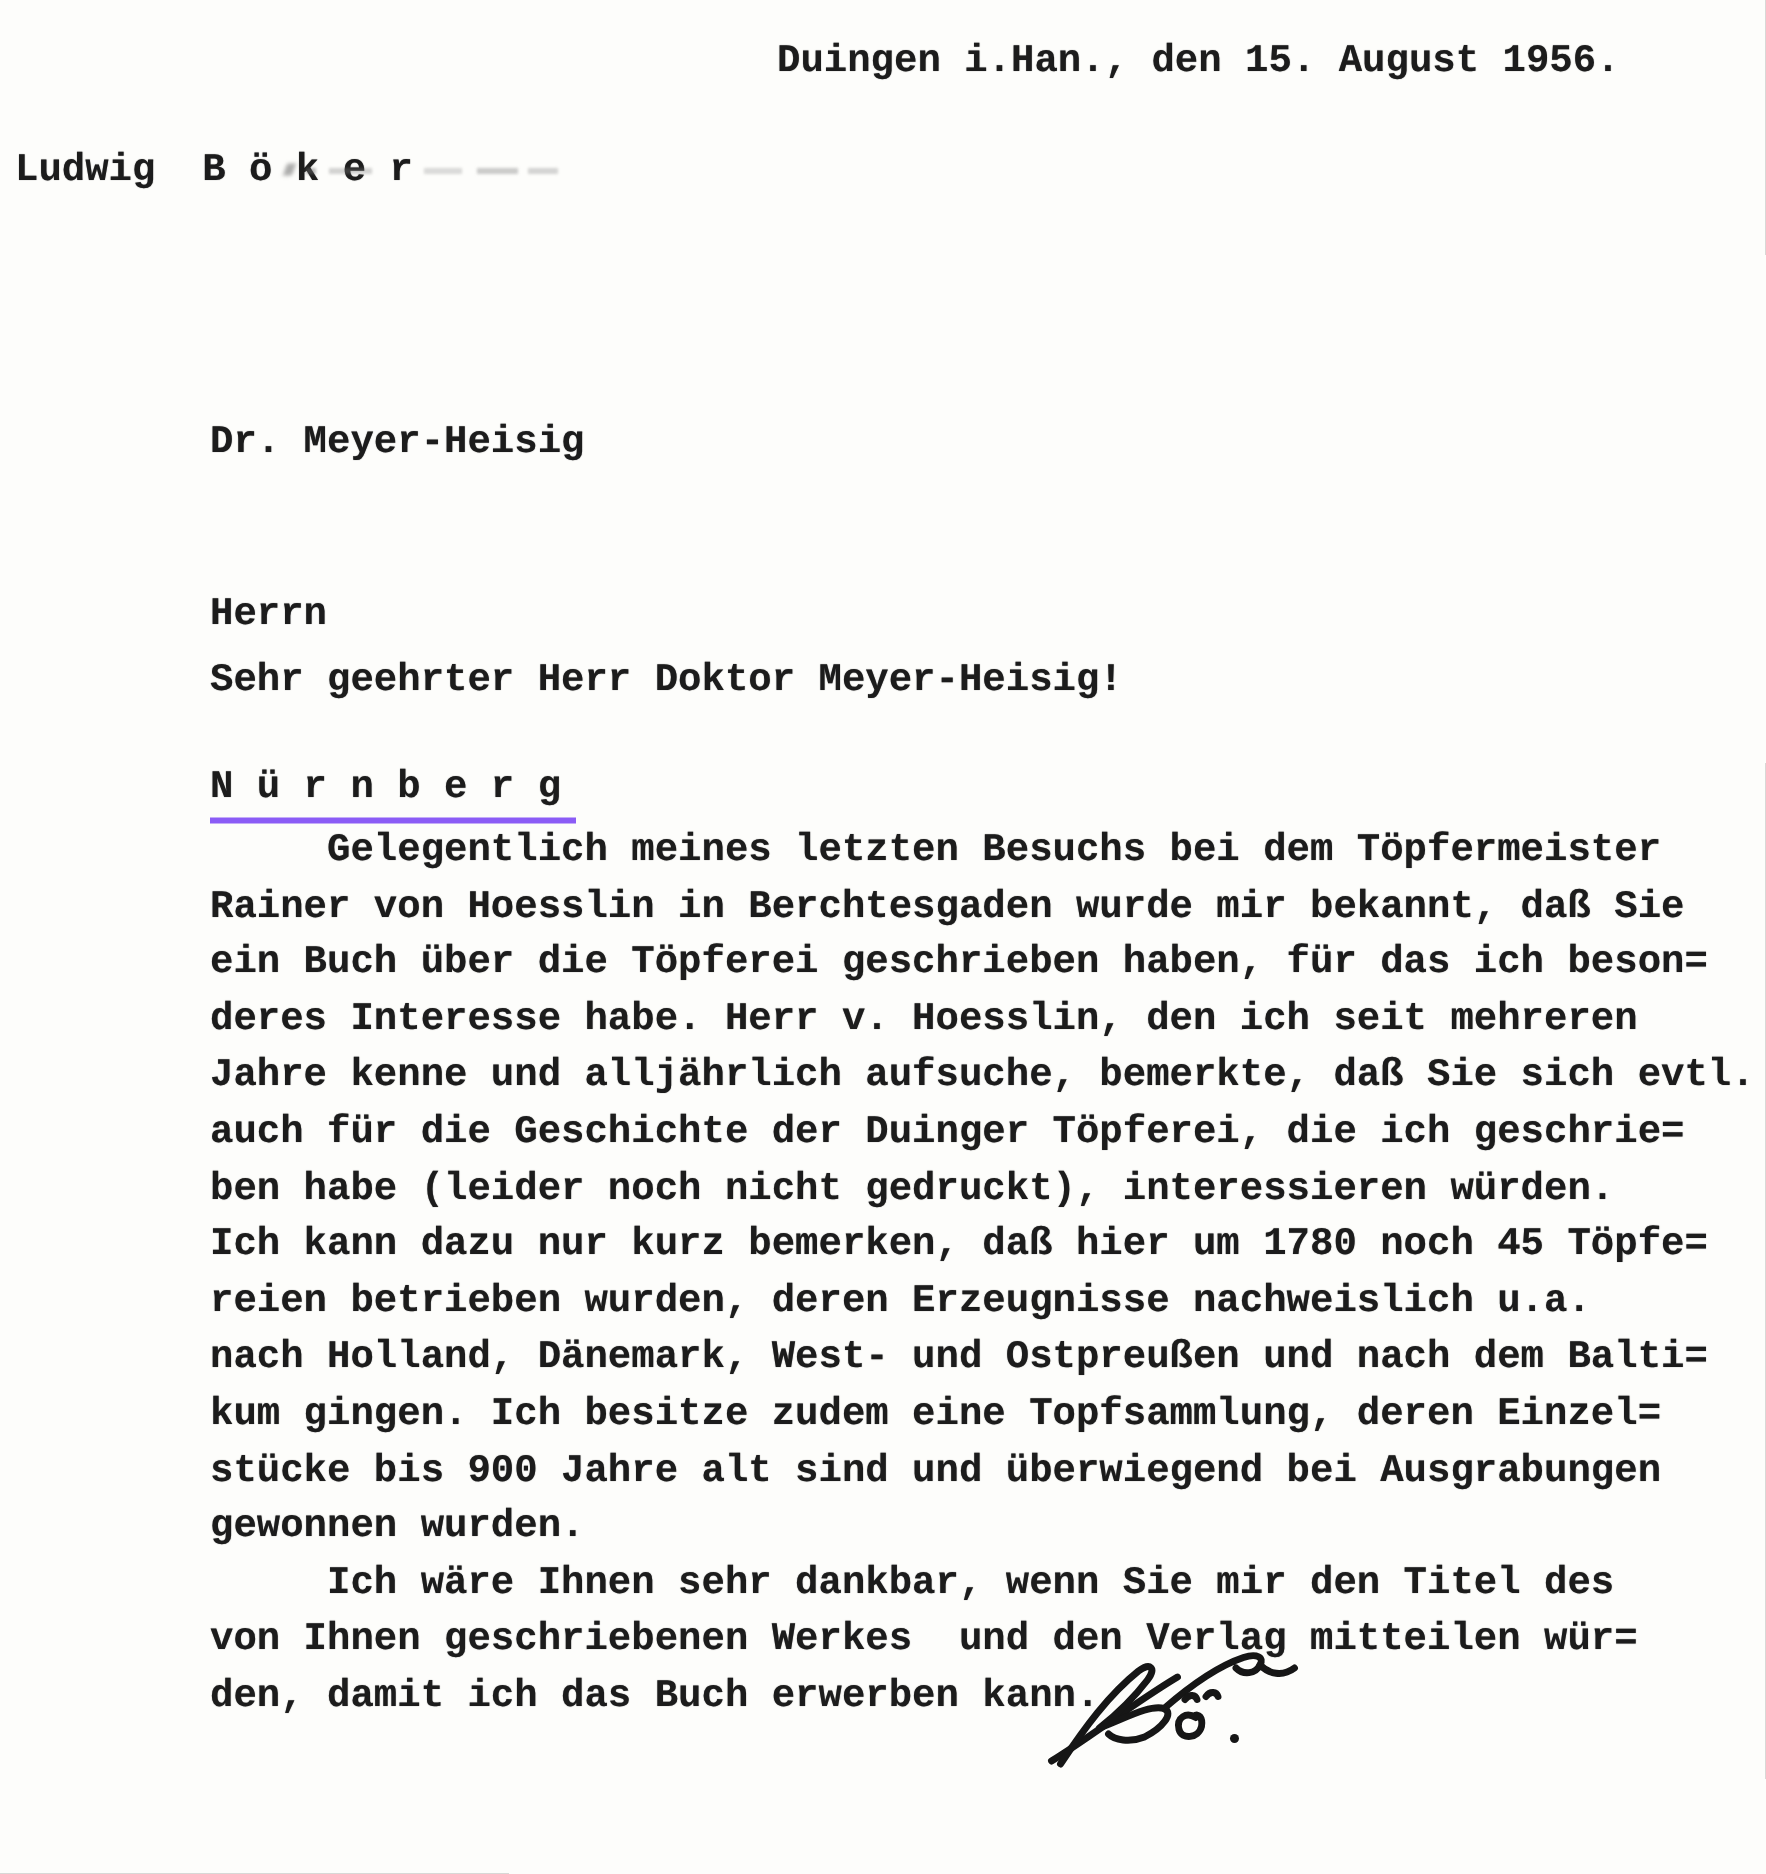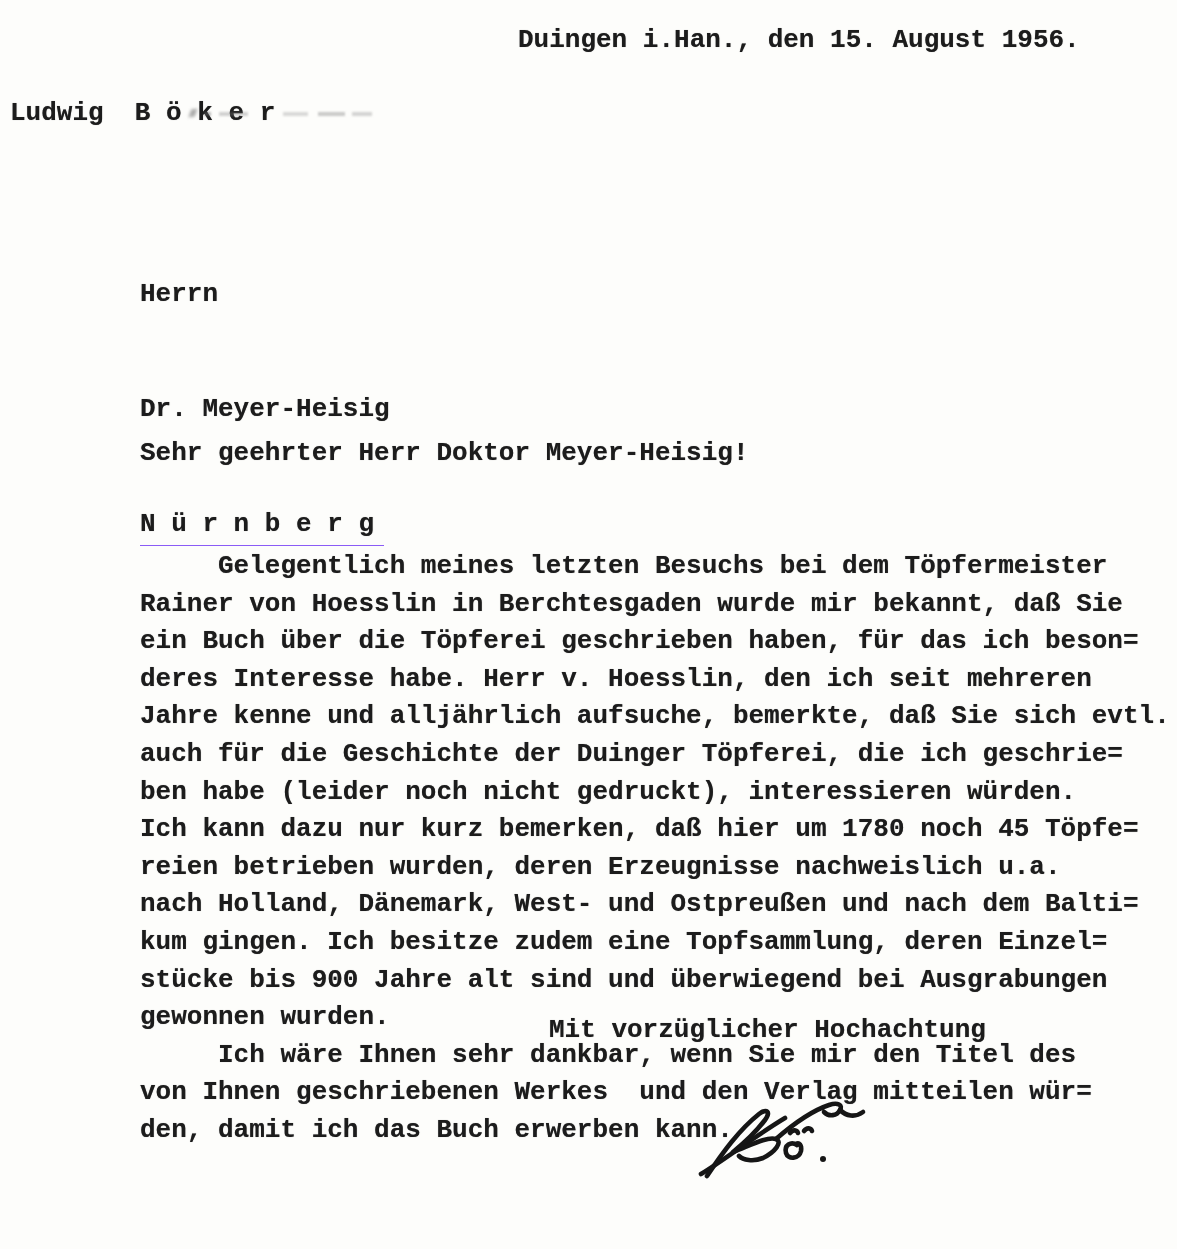--- a/index.html
+++ b/index.html
@@ -13,21 +13,21 @@
     color:#1c1c1c;
     overflow:hidden;
     text-shadow:0 0 0.7px rgba(25,25,25,0.6);
   }
   .t{position:absolute;white-space:pre;font-size:26px;line-height:37.6px;}
   .sender{left:10px;top:18px;line-height:38px;}
   .dateline{left:518px;top:22px;}
   .recipient{left:140px;top:198px;line-height:38.4px;}
   .city-line .city{
     display:inline-block;
-    border-bottom:1px solid #8b5cf6;
+    border-bottom:4px solid #8b5cf6;
     padding:0 10px 1px 0;
   }
   .bodyblock{left:140px;top:360px;width:1040px;}
   .closing{left:549px;top:1012px;}
   .smudge{
     position:absolute;left:204px;top:112px;width:168px;height:4px;
     background:linear-gradient(90deg,
       rgba(110,110,110,.45) 0 4%, transparent 4% 9%,
       rgba(130,130,130,.35) 9% 26%, transparent 26% 47%,
       rgba(135,135,135,.30) 47% 62%, transparent 62% 68%,
@@ -51,31 +51,30 @@
 
   <div class="t sender">
     <div>Ludwig  B ö k e r</div>
   </div>
 
   <div class="smudge"></div>
 
   <div class="t dateline">Duingen i.Han., den 15. August 1956.</div>
 
   <div class="t recipient">
+    <div>Dr. Meyer-Heisig</div>
     <div>Herrn</div>
-    <div>Dr. Meyer-Heisig</div>
     <div class="city-line"><span class="city">N ü r n b e r g</span></div>
   </div>
 
   <div class="t bodyblock">
     <div>Sehr geehrter Herr Doktor Meyer-Heisig!</div>
     <div><div>     Gelegentlich meines letzten Besuchs bei dem Töpfermeister</div><div>Rainer von Hoesslin in Berchtesgaden wurde mir bekannt, daß Sie</div><div>ein Buch über die Töpferei geschrieben haben, für das ich beson=</div><div>deres Interesse habe. Herr v. Hoesslin, den ich seit mehreren</div><div>Jahre kenne und alljährlich aufsuche, bemerkte, daß Sie sich evtl.</div><div>auch für die Geschichte der Duinger Töpferei, die ich geschrie=</div><div>ben habe (leider noch nicht gedruckt), interessieren würden.</div><div>Ich kann dazu nur kurz bemerken, daß hier um 1780 noch 45 Töpfe=</div><div>reien betrieben wurden, deren Erzeugnisse nachweislich u.a.</div><div>nach Holland, Dänemark, West- und Ostpreußen und nach dem Balti=</div><div>kum gingen. Ich besitze zudem eine Topfsammlung, deren Einzel=</div><div>stücke bis 900 Jahre alt sind und überwiegend bei Ausgrabungen</div><div>gewonnen wurden.</div><div>     Ich wäre Ihnen sehr dankbar, wenn Sie mir den Titel des</div><div>von Ihnen geschriebenen Werkes  und den Verlag mitteilen wür=</div><div>den, damit ich das Buch erwerben kann.</div></div>
   </div>
 
-  <div class="t closing">Mit vorzüglicher Hochachtung</div>
 
   <svg class="signature" width="190" height="85" viewBox="0 0 190 85" aria-hidden="true">
     <path d="M8,78 C34,62 62,40 92,22"></path>
     <path d="M14,80 C30,56 46,34 66,18 C74,12 78,16 72,24 C62,37 50,48 40,56 C56,50 74,40 83,43 C90,46 82,56 70,62 C60,66 50,64 46,60"></path>
     <path d="M83,43 C98,30 118,15 136,9 C145,6 150,9 147,14 C144,20 136,21 131,16"></path>
     <path d="M147,14 C153,20 162,22 170,16"></path>
     <path d="M104,49 C98,45 91,49 93,57 C95,64 106,63 108,55 C109,49 106,46 103,48"></path>
     <path d="M97,37 C100,33 104,34 105,37"></path>
     <path d="M111,35 C114,31 118,32 119,35"></path>
     <circle class="dot" cx="130" cy="63" r="3"></circle>

